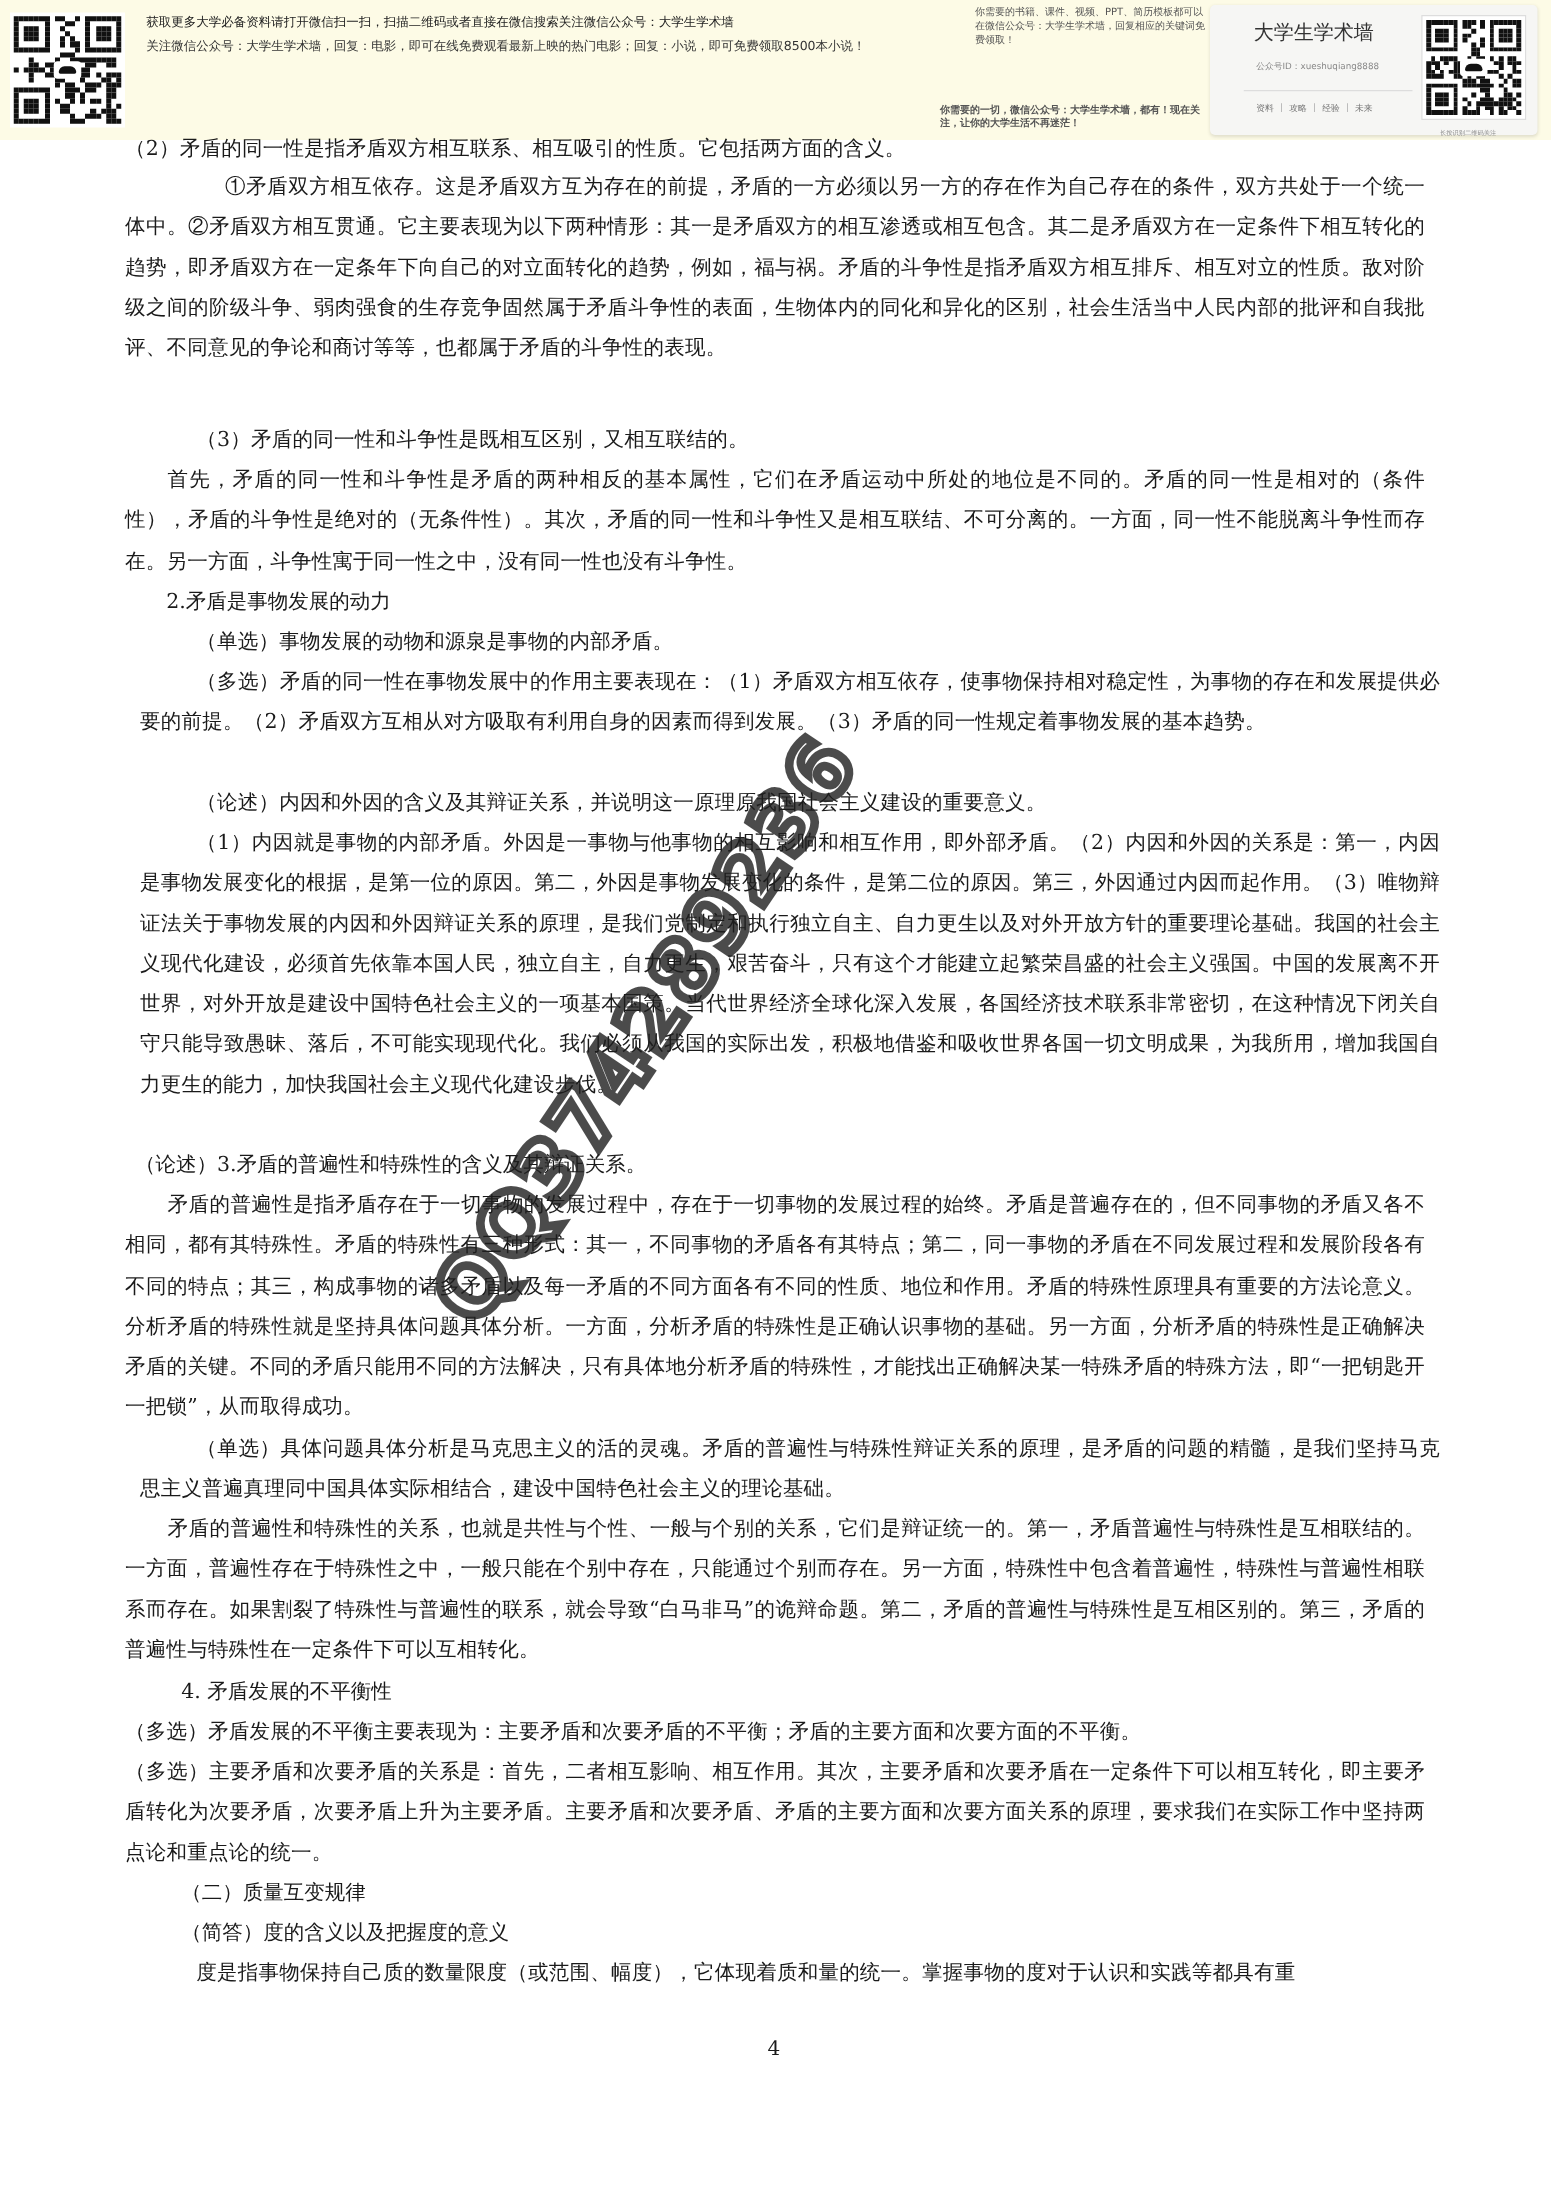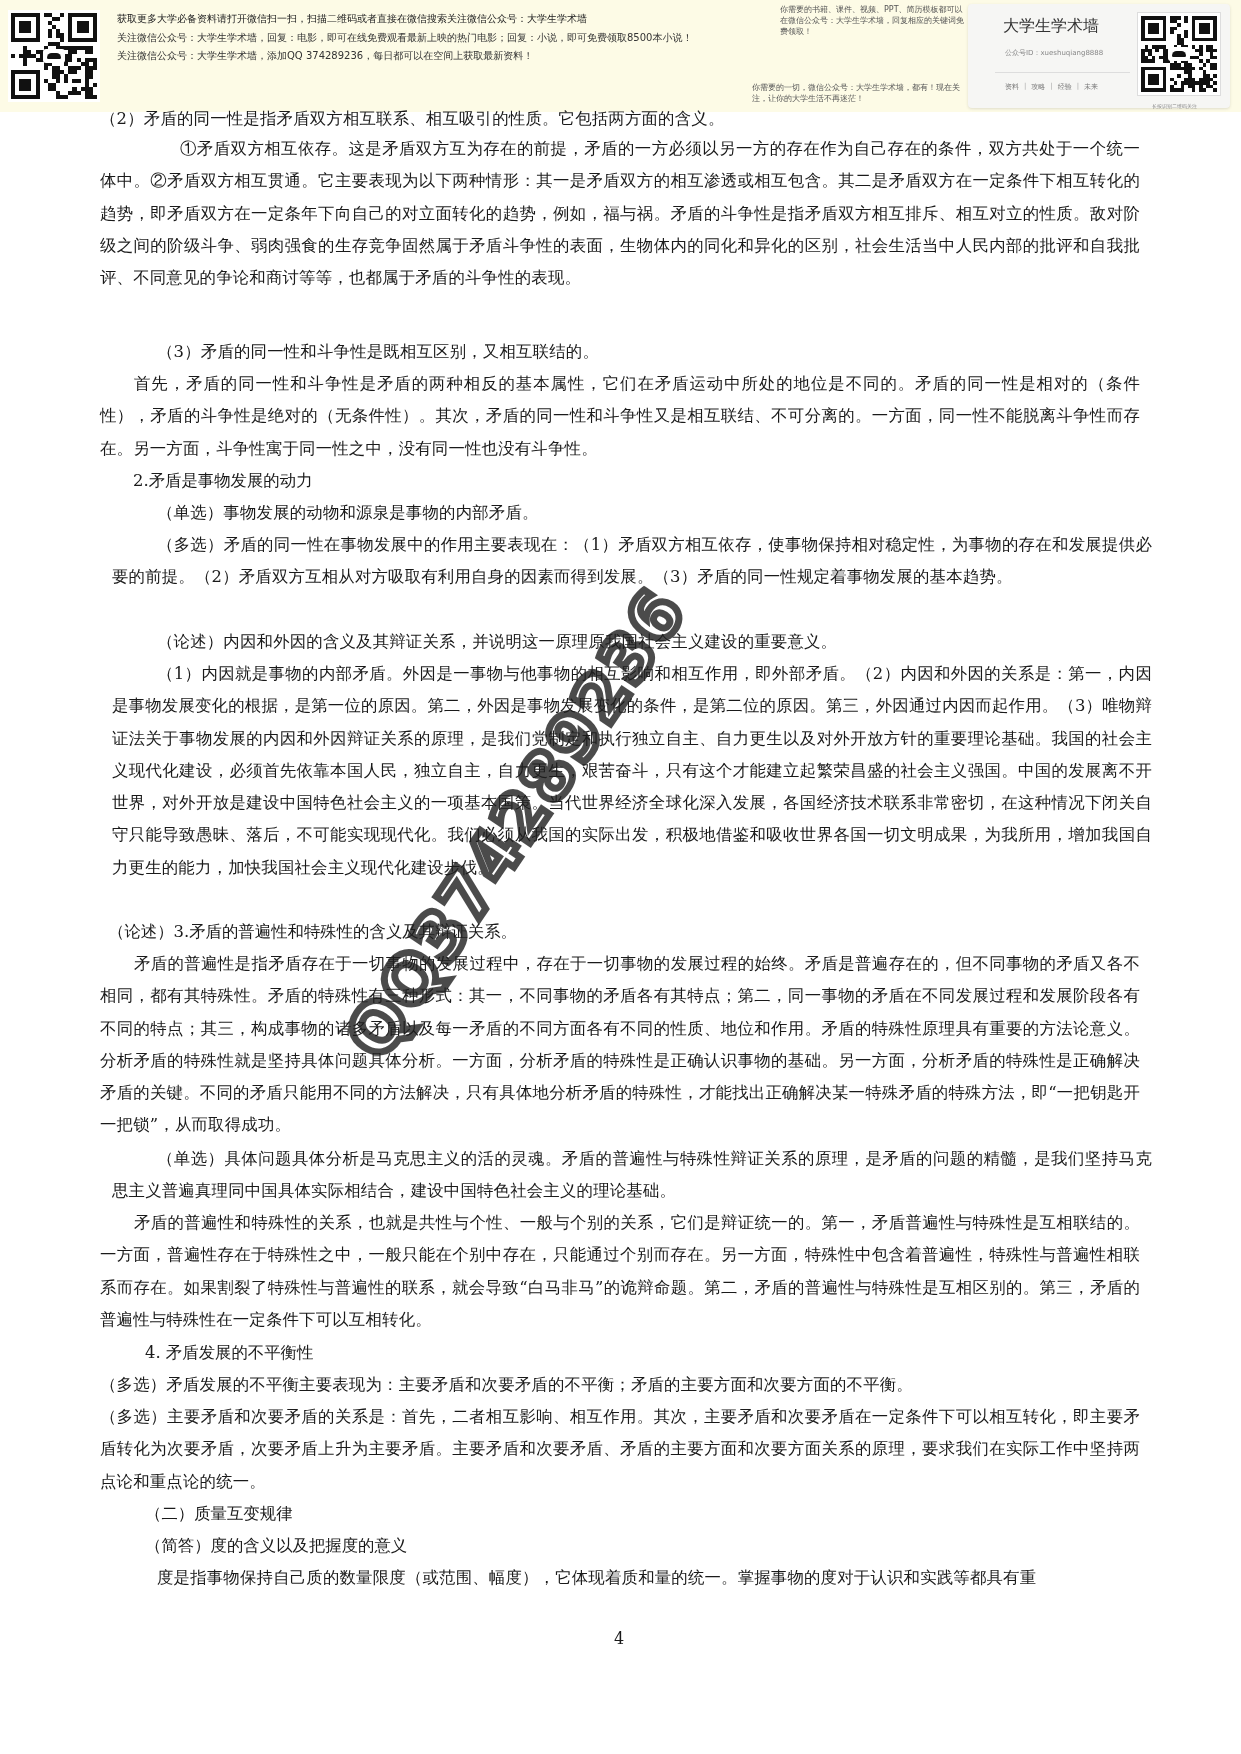--- a/index.html
+++ b/index.html
@@ -29,21 +29,21 @@
   .qr .cap::before { content: ""; width: 14px; height: 6px; background: #111; border-radius: 7px 7px 2px 2px; }
   .promo-lines {
     position: absolute; left: 117px; top: 10px; font-family: "DejaVu Sans", "Liberation Sans", sans-serif;
     font-size: 10px; line-height: 18.5px; color: #333; white-space: nowrap;
   }
   .promo-lines div:first-child { color: #222; }
   .promo-side {
     position: absolute; font-family: "DejaVu Sans", sans-serif; font-size: 8px; line-height: 11px; color: #555;
   }
   .promo-side.top { left: 780px; top: 4px; width: 190px; }
-  .promo-side.bottom { left: 752px; top: 82px; width: 220px; }
+  .promo-side.bottom { left: 752px; top: 82px; width: 220px; font-weight: bold; }
   .brand-card {
     position: absolute; left: 968px; top: 4px; width: 262px; height: 104px; background: #f6f6f4;
     border-radius: 4px; box-shadow: 0 1px 3px rgba(0,0,0,0.12);
   }
   .brand-title {
     position: absolute; left: 1003px; top: 16px; font-family: "DejaVu Sans", sans-serif; font-size: 16px; color: #333;
   }
   .brand-id {
     position: absolute; left: 1005px; top: 48px; font-family: "DejaVu Sans", sans-serif; font-size: 7px; color: #888;
   }
@@ -520,21 +520,20 @@
       <i></i>
       <i class="b"></i>
       <i class="b"></i>
       <i class="b"></i>
       <span class="cap"></span>
     </div>
 
   <div class="promo-lines">
     <div>获取更多大学必备资料请打开微信扫一扫，扫描二维码或者直接在微信搜索关注微信公众号：大学生学术墙</div>
     <div>关注微信公众号：大学生学术墙，回复：电影，即可在线免费观看最新上映的热门电影；回复：小说，即可免费领取8500本小说！</div>
-    <div>关注微信公众号：大学生学术墙，添加QQ 374289236，每日都可以在空间上获取最新资料！</div>
   </div>
 
   <div class="promo-side top">你需要的书籍、课件、视频、PPT、简历模板都可以在微信公众号：大学生学术墙，回复相应的关键词免费领取！</div>
   <div class="promo-side bottom">你需要的一切，微信公众号：大学生学术墙，都有！现在关注，让你的大学生活不再迷茫！</div>
 
   <div class="brand-card"></div>
   <div class="brand-title">大学生学术墙</div>
   <div class="brand-id">公众号ID：xueshuqiang8888</div>
   <div class="brand-divider"></div>
   <div class="brand-links">

